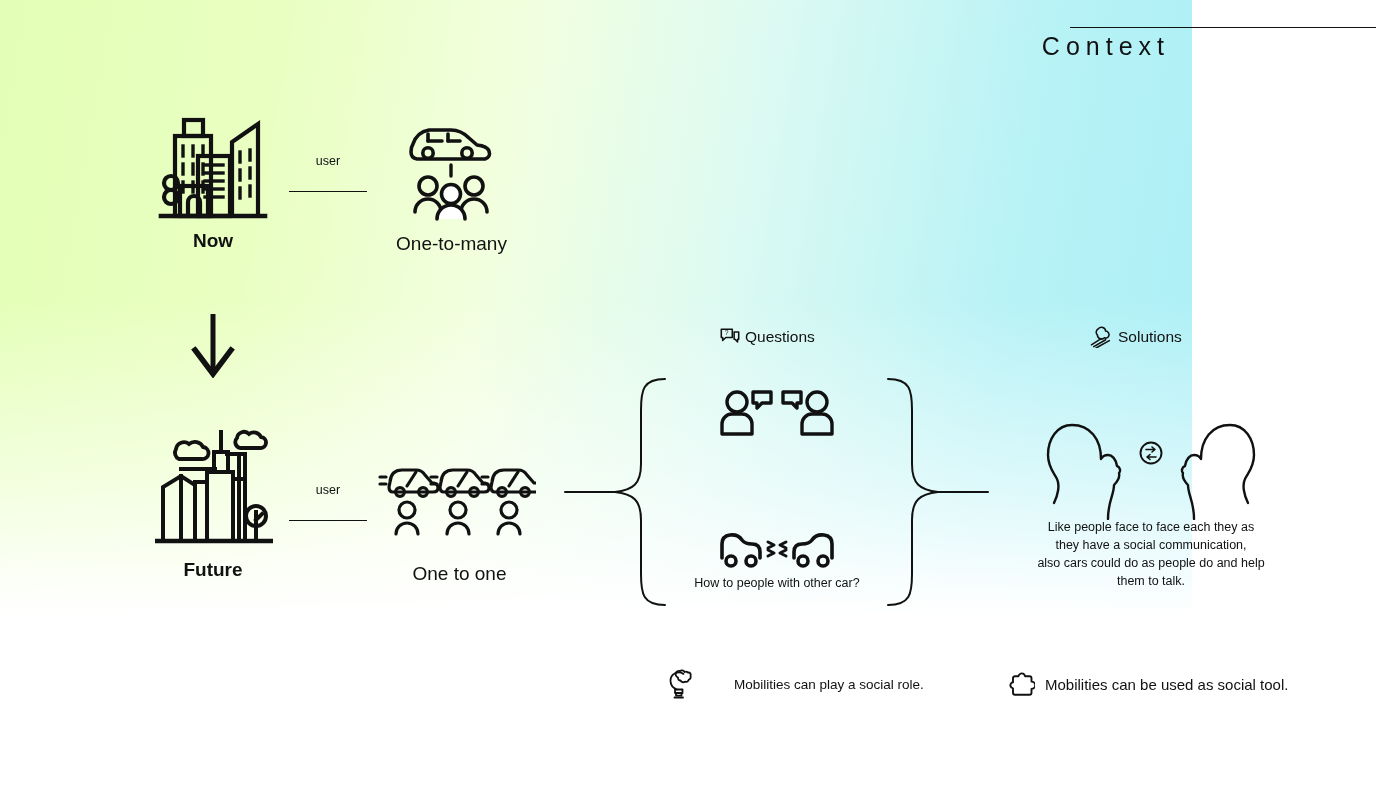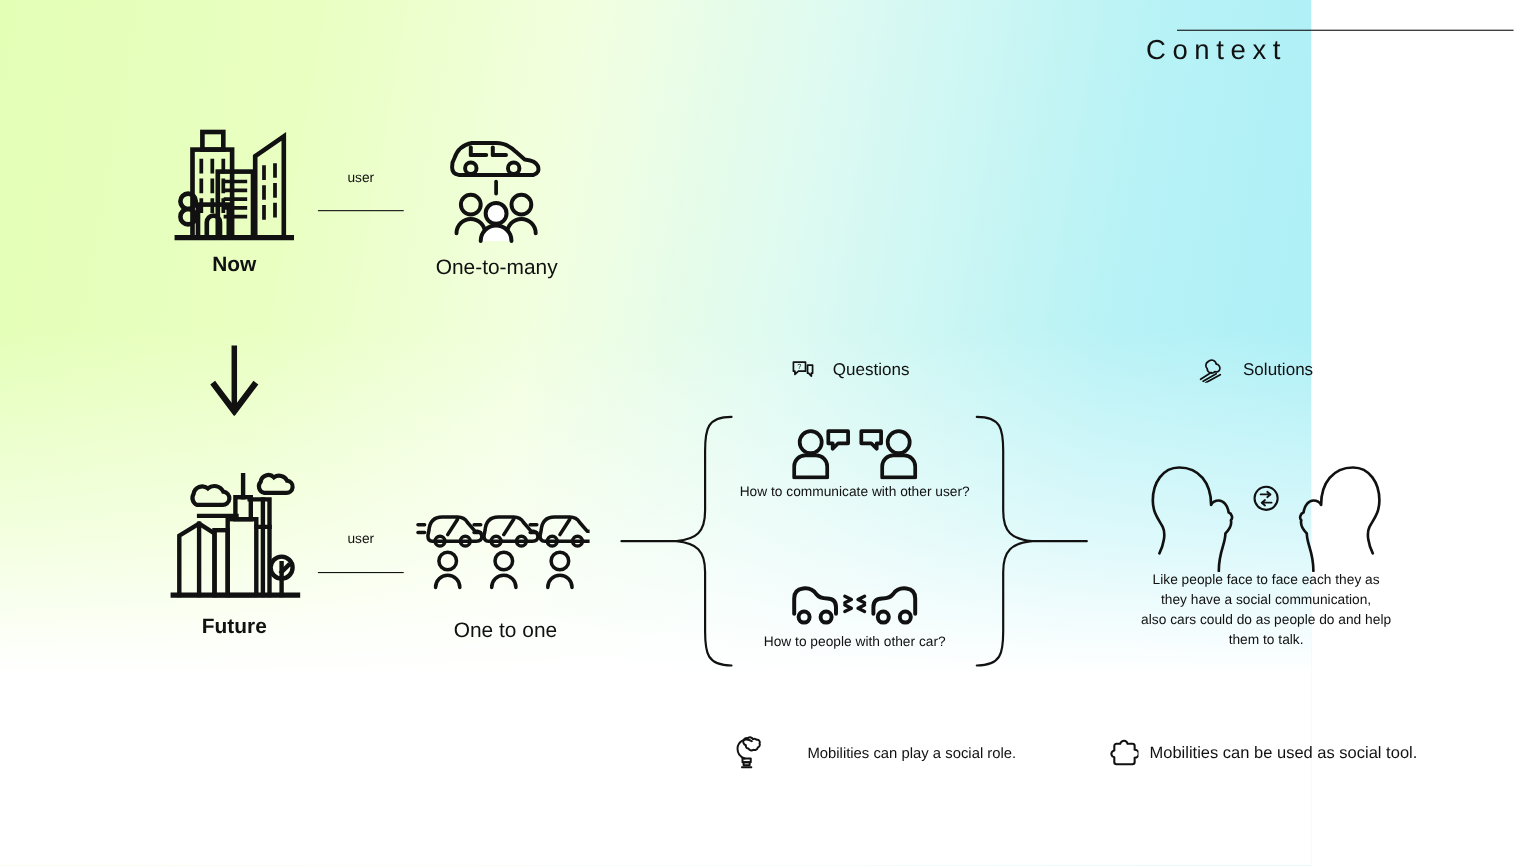--- a/index.html
+++ b/index.html
@@ -46,21 +46,21 @@
   }
   .connector .conn-line {
     border-top: 1.3px solid #111; width: 100%;
   }
   .icon-holder { position: absolute; }
   .caption {
     position: absolute; text-align: center;
     font-size: 12.5px; line-height: 1.45; color: #111;
   }
   .section-head {
-    position: absolute; display: flex; align-items: center; gap: 16px;
+    position: absolute; display: flex; align-items: center; gap: 4px;
   }
   .section-head .sh-text { font-size: 15.5px; color: #111; }
   .foot-note {
     position: absolute; display: flex; align-items: center; gap: 10px;
   }
   .foot-note .fn-text { font-size: 13.5px; color: #111; white-space: nowrap; }
   .foot-note.big .fn-text { font-size: 15px; }
   svg { display: block; }
 </style>
 </head>
@@ -258,21 +258,20 @@
 
       <circle cx="18" cy="14" r="10"></circle>
       <path d="M3 46 V36 a10 10 0 0 1 10 -10 h10 a10 10 0 0 1 10 10 v10z"></path>
       <path d="M34 4 h18 v11 h-9 l-5 5 v-5 h-4z"></path>
 
       <circle cx="98" cy="14" r="10"></circle>
       <path d="M113 46 V36 a10 10 0 0 0 -10 -10 h-10 a10 10 0 0 0 -10 10 v10z"></path>
       <path d="M82 4 h-18 v11 h9 l5 5 v-5 h4z"></path>
     </svg>
   </div>
-  <div class="caption" style="left:652px; top:438px; width:250px;">How to communicate with other user?</div>
 
   <div class="icon-holder" style="left:718px; top:528px;">
     <svg width="118" height="42" viewBox="0 0 118 42" fill="none" stroke="#111" stroke-width="3.6" stroke-linecap="round" stroke-linejoin="round">
 
       <path d="M4 30 V16 q0 -8 8 -9 q8 -1 12 5 q3 4 10 4 q8 0 8 8 V30"></path>
       <circle cx="13" cy="33" r="5"></circle>
       <circle cx="33" cy="33" r="5"></circle>
 
       <path d="M50 14 l6 3 l-6 3" stroke-width="3"></path>
       <path d="M50 22 l6 3 l-6 3" stroke-width="3"></path>

